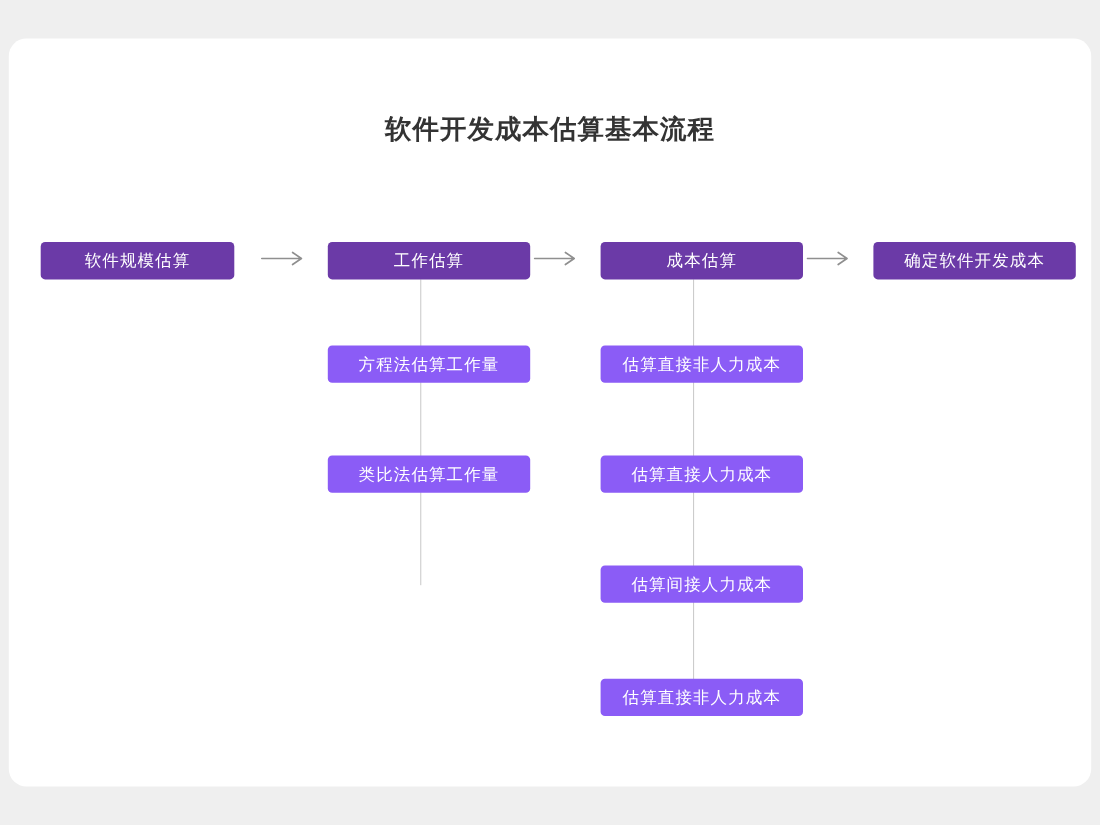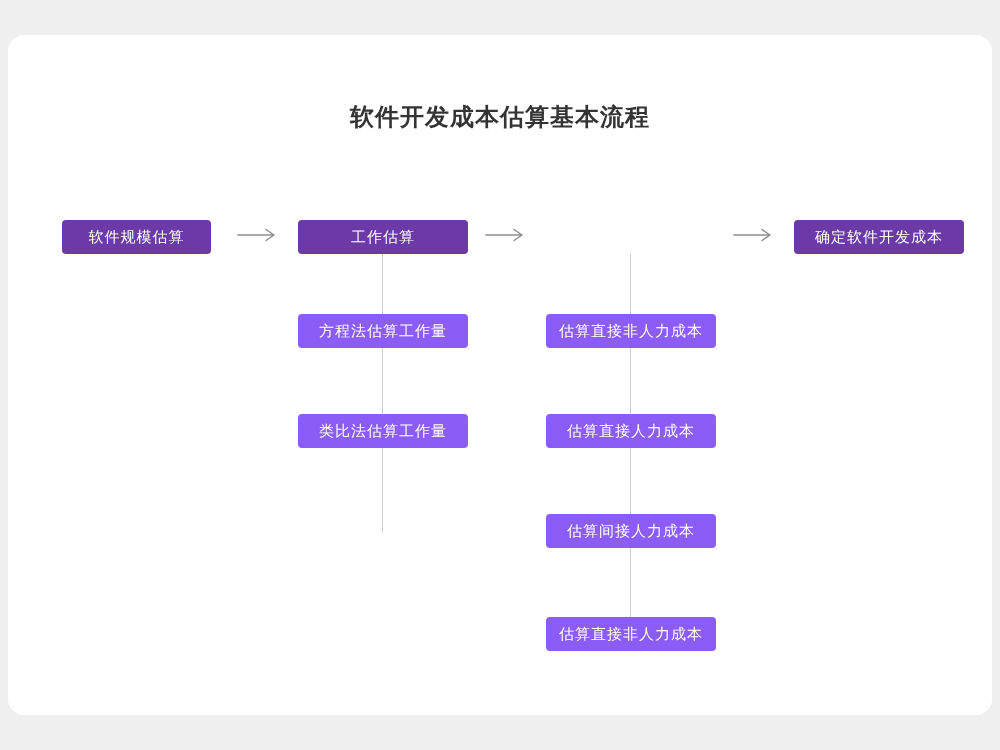--- a/index.html
+++ b/index.html
@@ -27,21 +27,21 @@
     letter-spacing: 1px;
   }
   .canvas {
     position: absolute;
     left: 0; top: 0;
     width: 984px; height: 680px;
   }
   .node {
     position: absolute;
     height: 34px;
-    width: 170px;
+    width: 184px;
     border-radius: 4px;
     display: flex;
     align-items: center;
     justify-content: center;
     font-size: 15px;
     color: #ffffff;
     letter-spacing: 1px;
     white-space: nowrap;
   }
   .node.purple { background: #6b3aa7; }
@@ -60,32 +60,33 @@
 <body>
 
 <div class="card">
   <div class="canvas">
 
     <h1 class="title">软件开发成本估算基本流程</h1>
 
     <div class="vline" style="left:374px; top:219px; height:278px;"></div>
     <div class="vline" style="left:622px; top:219px; height:380px;"></div>
 
-    <div class="node purple" style="left:54px; top:185px; width:149px;">软件规模估算</div>
+    <div class="node purple" style="left:29px; top:185px; width:176px;">软件规模估算</div>
 
     <svg class="arrow" style="left:229px; top:193px;" viewBox="0 0 44 14">
       <path d="M1 7 H36 M29 1.5 L37 7 L29 12.5" fill="none" stroke="#8f8f8f" stroke-width="1.5" stroke-linecap="round" stroke-linejoin="round"></path>
     </svg>
 
     <div class="node purple" style="left:290px; top:185px;">工作估算</div>
 
     <svg class="arrow" style="left:477px; top:193px;" viewBox="0 0 44 14">
       <path d="M1 7 H36 M29 1.5 L37 7 L29 12.5" fill="none" stroke="#8f8f8f" stroke-width="1.5" stroke-linecap="round" stroke-linejoin="round"></path>
     </svg>
 
+    <div class="node purple" style="left:538px; top:185px;">成本估算</div>
 
     <svg class="arrow" style="left:725px; top:193px;" viewBox="0 0 44 14">
       <path d="M1 7 H36 M29 1.5 L37 7 L29 12.5" fill="none" stroke="#8f8f8f" stroke-width="1.5" stroke-linecap="round" stroke-linejoin="round"></path>
     </svg>
 
     <div class="node purple" style="left:786px; top:185px;">确定软件开发成本</div>
 
     <div class="node gray" style="left:290px; top:279px;">方程法估算工作量</div>
 
     <div class="node gray" style="left:290px; top:379px;">类比法估算工作量</div>

